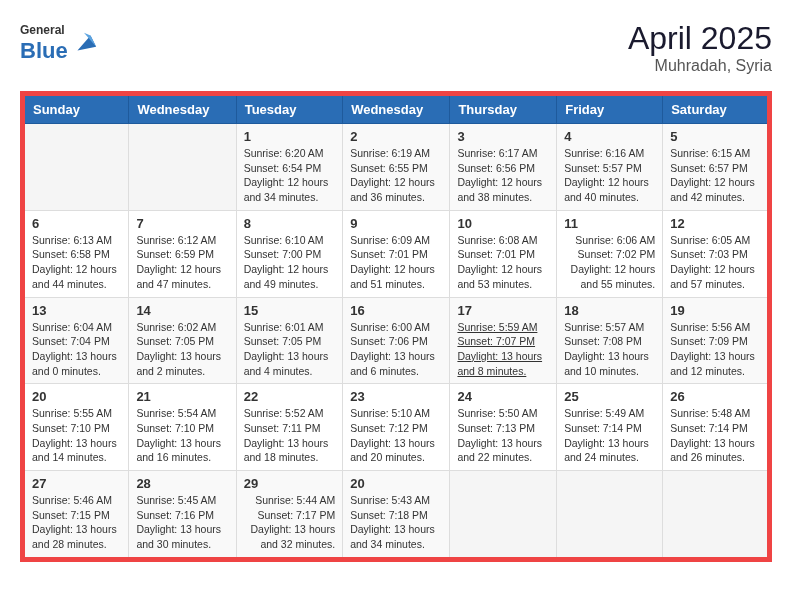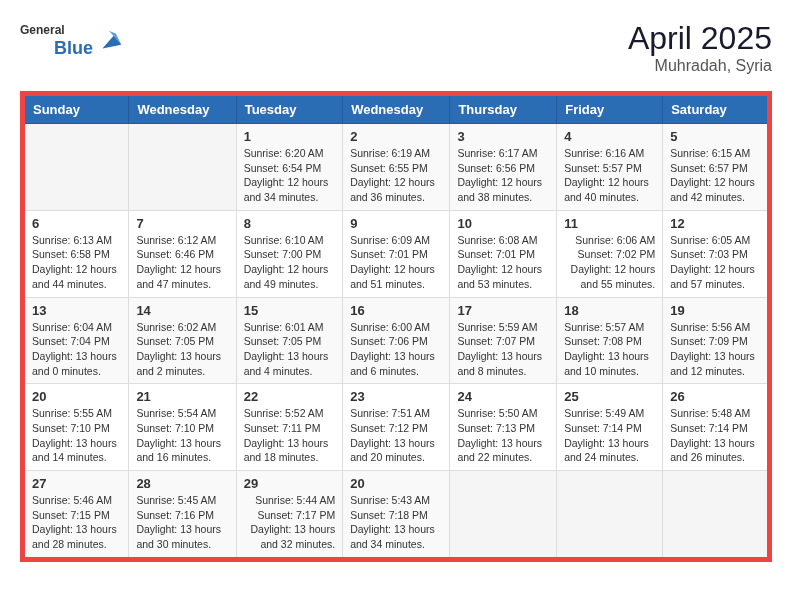--- a/index.html
+++ b/index.html
@@ -19,24 +19,23 @@
     .logo {
       display: flex;
       align-items: center;
     }
     .logo-text-general {
       font-size: 12px;
       font-weight: bold;
       color: #333;
     }
     .logo-text-blue {
-      font-size: 18px;
+      font-size: 22px;
       font-weight: bold;
       color: #2a6db5;
-      margin-left: 34px;
     }
     .logo-icon {
       width: 28px;
       height: 28px;
       margin-left: 2px;
     }
     .title-area {
       text-align: right;
     }
     .month-title {
@@ -162,21 +161,21 @@
       <tr>
         <td>
           <span class="day-num">6</span>
           <div class="day-info" style="white-space: pre-line;">Sunrise: 6:13 AM
 Sunset: 6:58 PM
 Daylight: 12 hours and 44 minutes.</div>
         </td>
         <td>
           <span class="day-num">7</span>
           <div class="day-info" style="white-space: pre-line;">Sunrise: 6:12 AM
-Sunset: 6:46 PM
+Sunset: 6:59 PM
 Daylight: 12 hours and 47 minutes.</div>
         </td>
         <td>
           <span class="day-num">8</span>
           <div class="day-info" style="white-space: pre-line;">Sunrise: 6:10 AM
 Sunset: 7:00 PM
 Daylight: 12 hours and 49 minutes.</div>
         </td>
         <td>
           <span class="day-num">9</span>
@@ -223,21 +222,21 @@
 Daylight: 13 hours and 4 minutes.</div>
         </td>
         <td>
           <span class="day-num">16</span>
           <div class="day-info" style="white-space: pre-line;">Sunrise: 6:00 AM
 Sunset: 7:06 PM
 Daylight: 13 hours and 6 minutes.</div>
         </td>
         <td>
           <span class="day-num">17</span>
-          <div class="day-info" style="white-space: pre-line;">Sunrise: 5:59 AM
+          <div class="day-info" style="white-space: pre-line; text-decoration: underline;">Sunrise: 5:59 AM
 Sunset: 7:07 PM
 Daylight: 13 hours and 8 minutes.</div>
         </td>
         <td>
           <span class="day-num">18</span>
           <div class="day-info" style="white-space: pre-line;">Sunrise: 5:57 AM
 Sunset: 7:08 PM
 Daylight: 13 hours and 10 minutes.</div>
         </td>
         <td>
@@ -261,21 +260,21 @@
 Daylight: 13 hours and 16 minutes.</div>
         </td>
         <td>
           <span class="day-num">22</span>
           <div class="day-info" style="white-space: pre-line;">Sunrise: 5:52 AM
 Sunset: 7:11 PM
 Daylight: 13 hours and 18 minutes.</div>
         </td>
         <td>
           <span class="day-num">23</span>
-          <div class="day-info" style="white-space: pre-line;">Sunrise: 7:51 AM
+          <div class="day-info" style="white-space: pre-line;">Sunrise: 5:10 AM
 Sunset: 7:12 PM
 Daylight: 13 hours and 20 minutes.</div>
         </td>
         <td>
           <span class="day-num">24</span>
           <div class="day-info" style="white-space: pre-line;">Sunrise: 5:50 AM
 Sunset: 7:13 PM
 Daylight: 13 hours and 22 minutes.</div>
         </td>
         <td>

